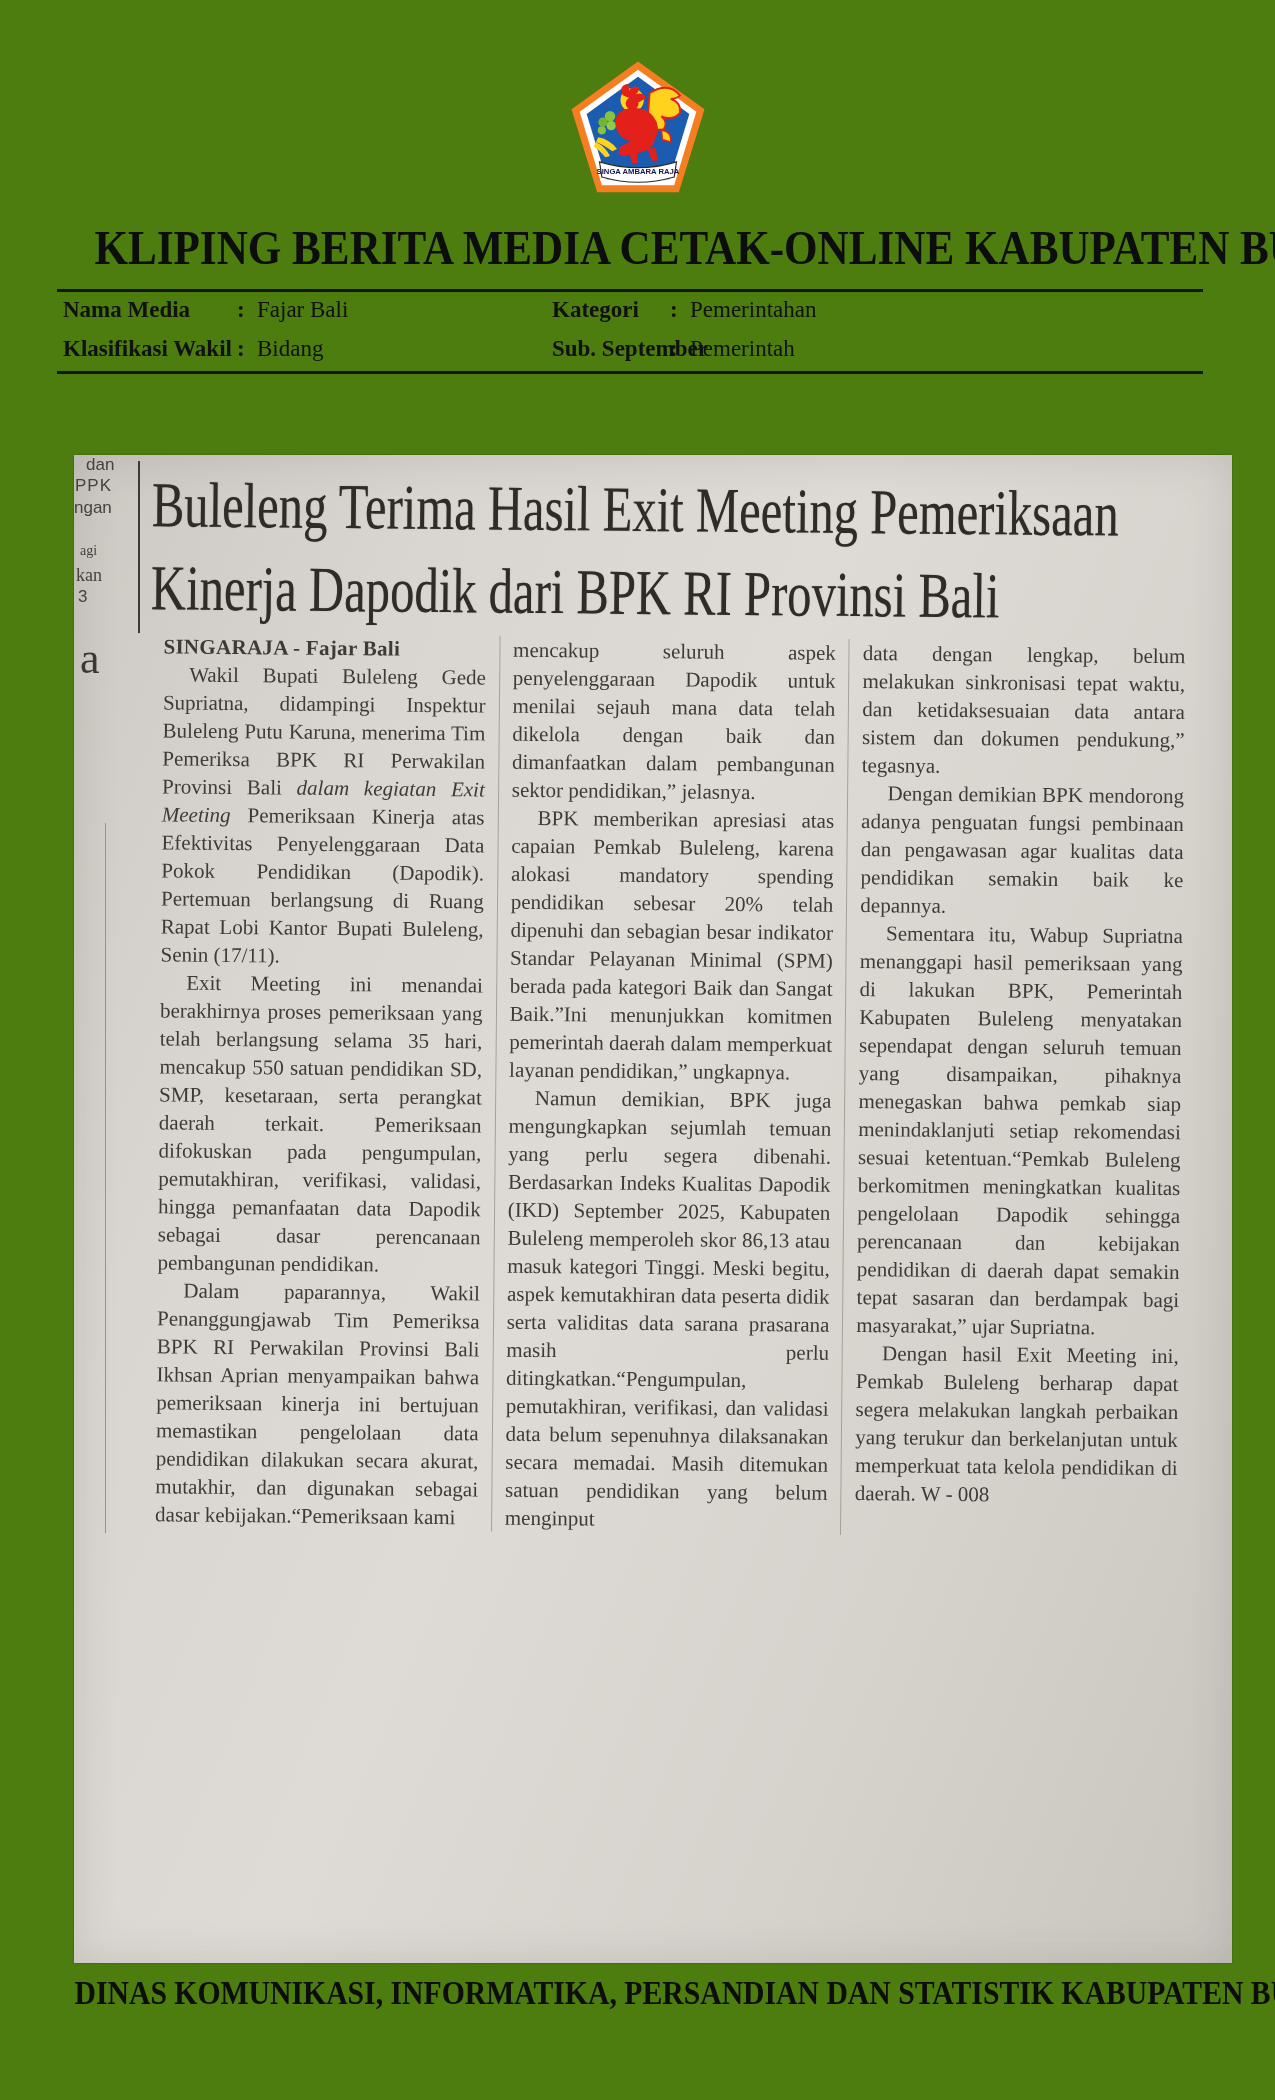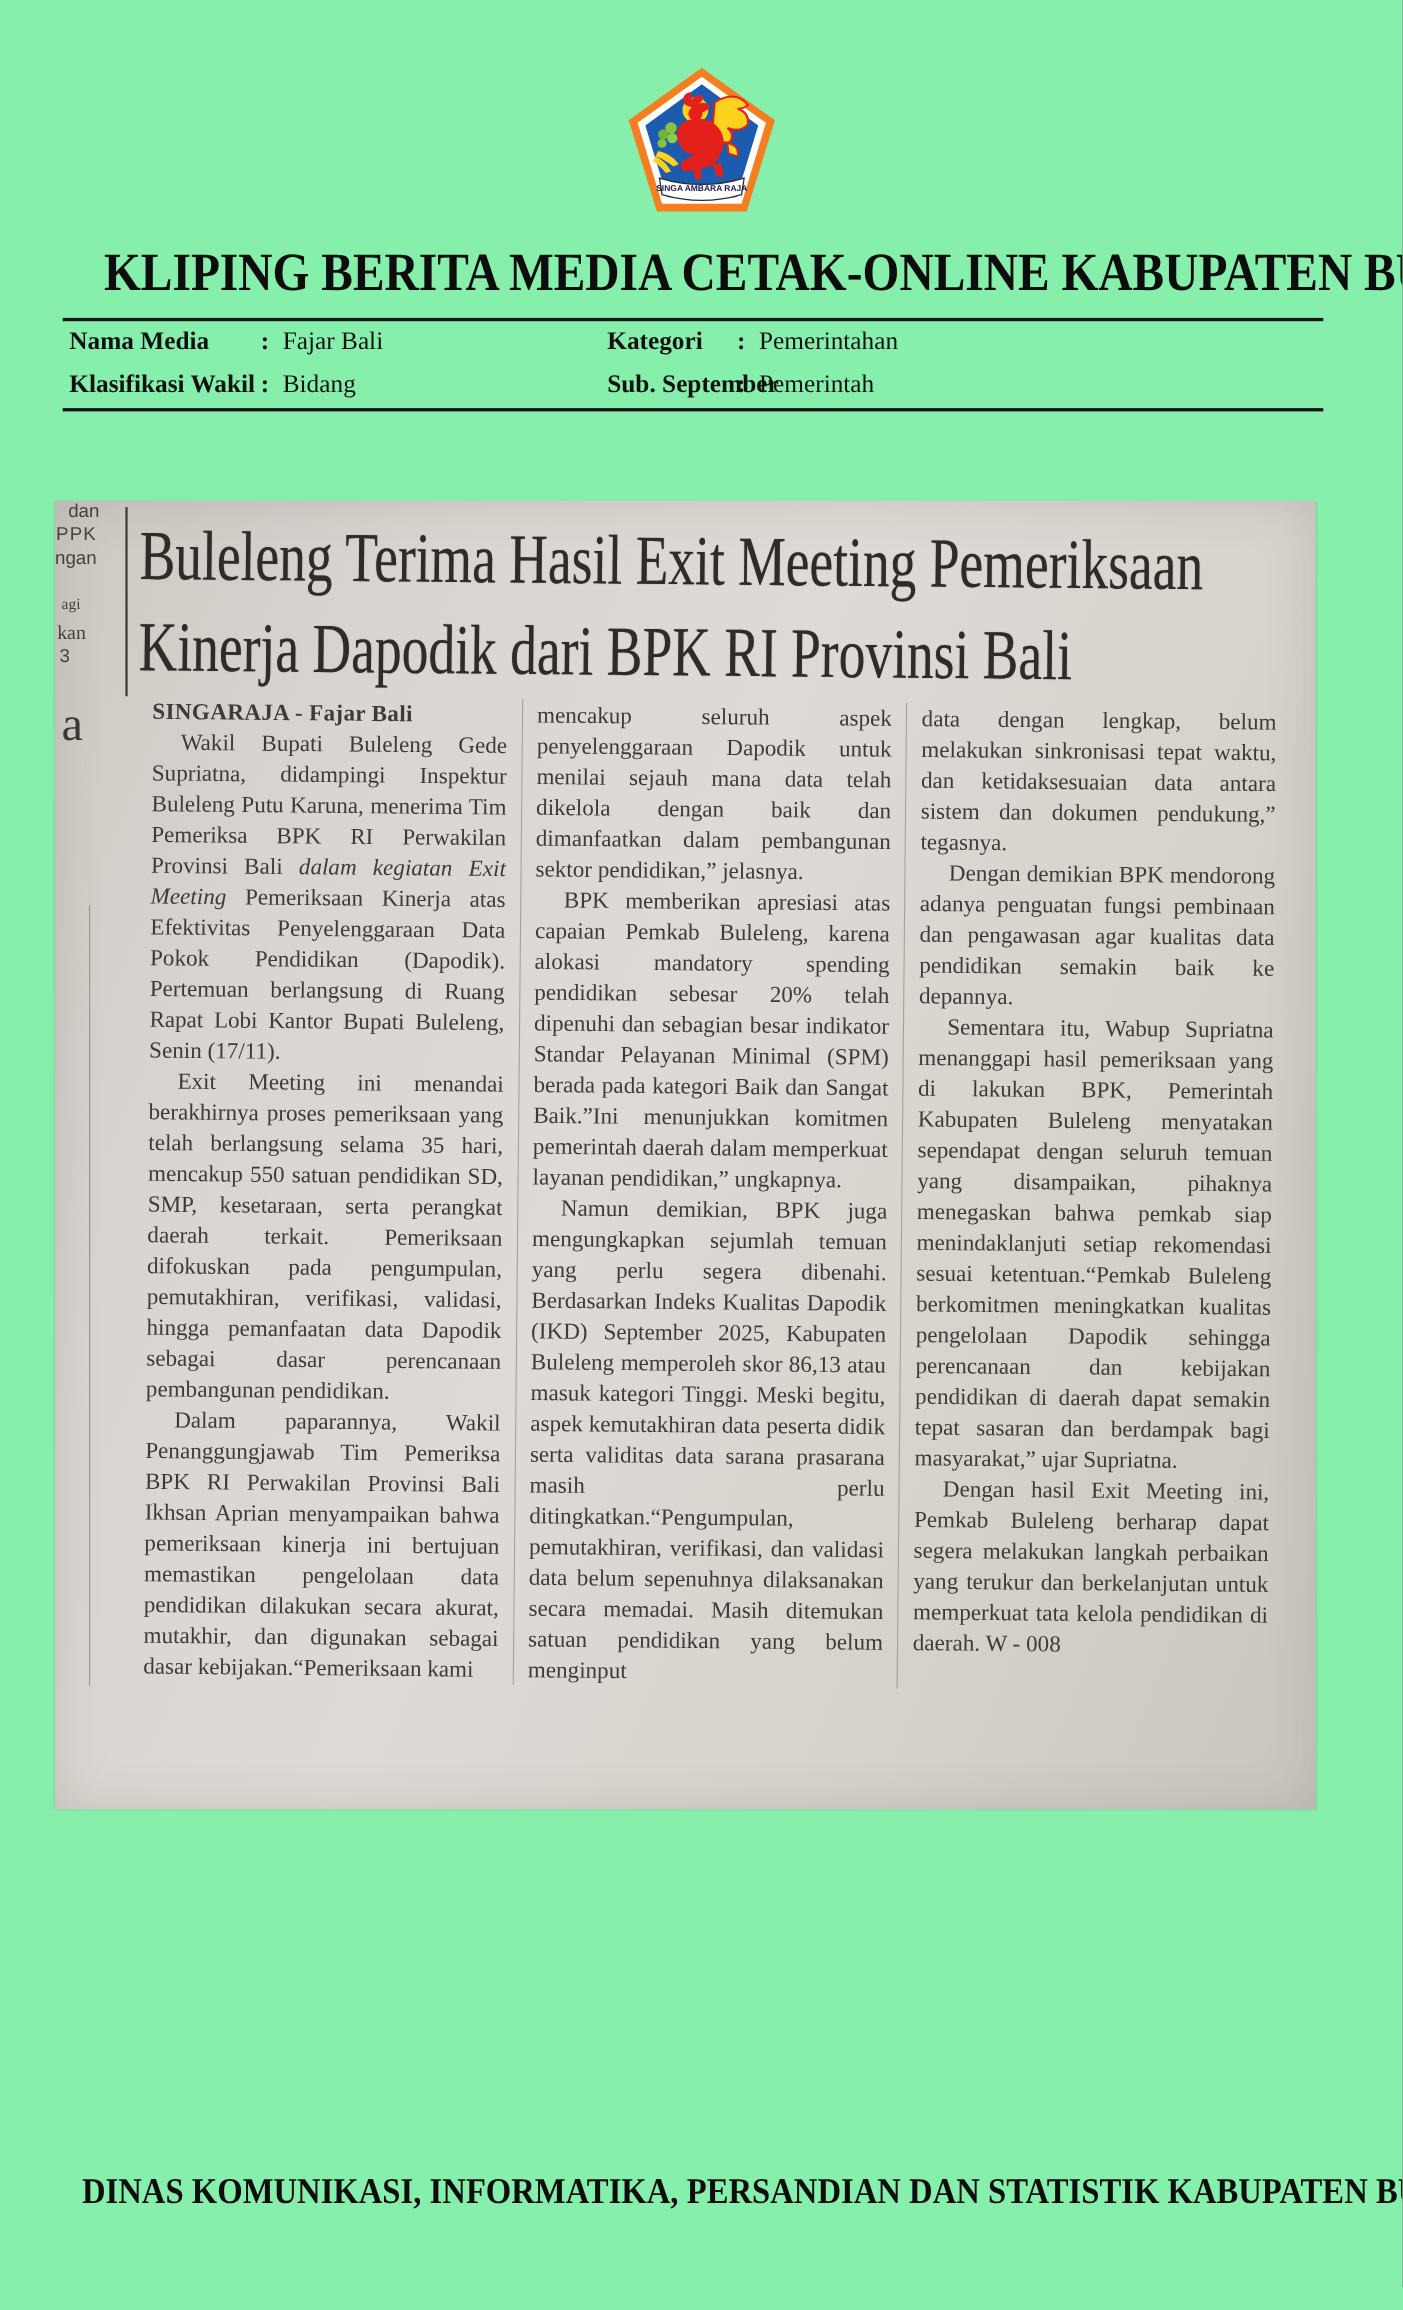--- a/index.html
+++ b/index.html
@@ -1,40 +1,40 @@
 <!DOCTYPE html>
 <html><head>
 <meta charset="utf-8">
 <style>
   html,body{margin:0;padding:0;background:#888;}
-  .page{position:relative;width:1275px;height:2100px;margin:0 auto;background:#86efac;
+  .page{position:relative;width:1275px;height:2100px;margin:0 auto;background:#4d7c0f;
         font-family:"Liberation Serif", serif;overflow:hidden;}
 
   
   .logo-wrap{position:absolute;top:60px;left:50%;transform:translateX(-50%);}
   .doc-title{position:absolute;top:222px;left:0;width:100%;text-align:center;
              font-weight:bold;font-size:49px;line-height:52px;color:#0d0d0d;white-space:nowrap;}
   .doc-title>span{display:inline-block;transform:scale(0.88,1.0);transform-origin:center;}
   .rule{position:absolute;left:57px;width:1146px;background:#161616;}
   .rule1{top:289px;height:3px;}
   .rule2{top:371px;height:3px;}
 
   
   .meta{position:absolute;left:57px;top:294px;width:1146px;height:76px;font-size:23px;color:#111;}
   .meta span{position:absolute;white-space:nowrap;}
   .mlabel{font-weight:bold;}
   .r1{top:3px;} .r2{top:42px;}
   .c-label-l{left:6px;} .c-colon-l{left:180px;} .c-val-l{left:200px;}
   .c-label-r{left:495px;} .c-colon-r{left:613px;} .c-val-r{left:633px;}
 
   
-  .clipping{position:absolute;left:50px;top:455px;width:1146px;height:1190px;
+  .clipping{position:absolute;left:74px;top:455px;width:1146px;height:1508px;
             background:linear-gradient(112deg,#ccc9c3 0%,#d9d6d1 22%,#dedbd6 45%,#d6d3cd 72%,#c9c6c0 100%);
             box-shadow:inset 0 0 46px rgba(60,55,45,.14), 0 0 2px rgba(0,0,0,.25);
-            overflow:hidden;}
+            overflow:hidden;padding-left:12px;}
   .frag{position:absolute;color:#45423d;font-family:"Liberation Sans",sans-serif;}
   .f0{top:0px;left:12px;font-size:17px;}
   .f1{top:21px;left:1px;font-size:17px;letter-spacing:1px;}
   .f2{top:43px;left:0px;font-size:17px;}
   .f3{top:88px;left:6px;font-size:14px;font-family:"Liberation Serif",serif;}
   .f4{top:110px;left:2px;font-size:18px;font-family:"Liberation Serif",serif;}
   .f5{top:132px;left:4px;font-size:17px;}
   .f6{top:178px;left:6px;font-size:44px;font-family:"Liberation Serif",serif;color:#3b3833;}
   .strip-line{position:absolute;left:64px;top:6px;width:2px;height:172px;background:#3d3a35;}
   .page-edge{position:absolute;left:31px;top:368px;width:1px;height:710px;background:#97938c;}

